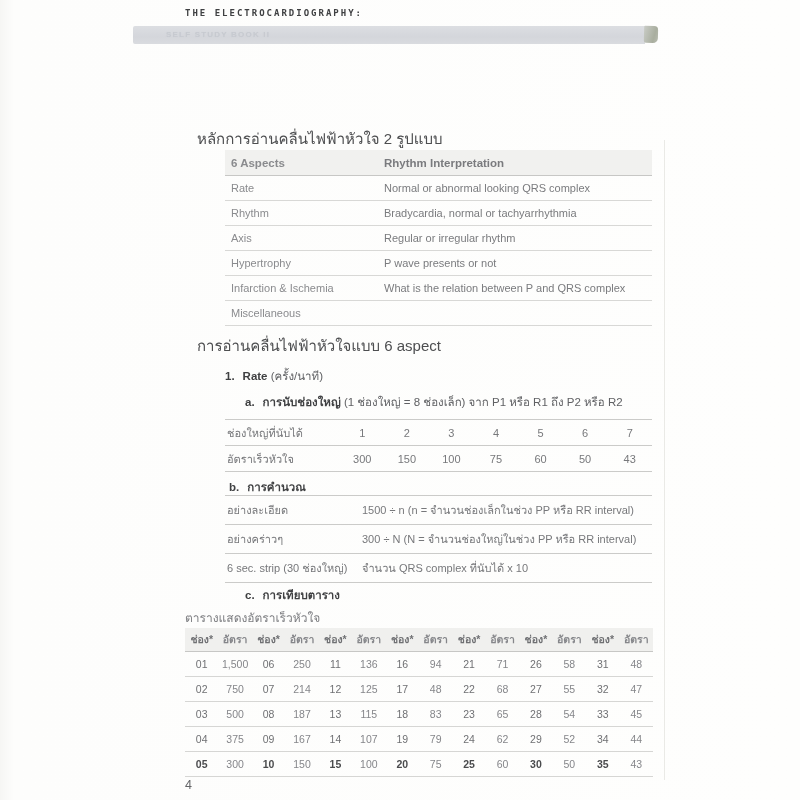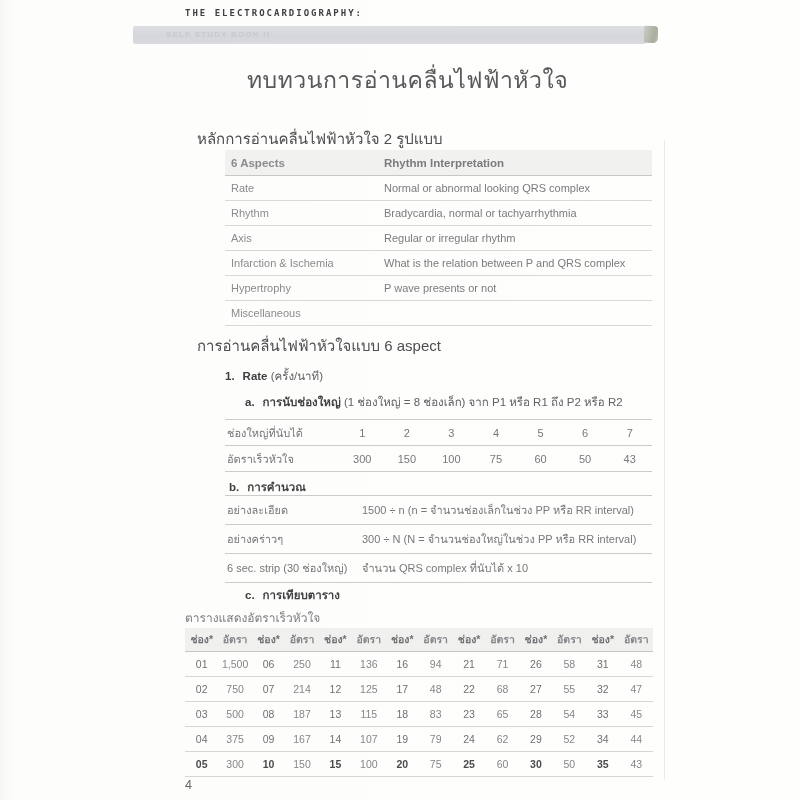--- a/index.html
+++ b/index.html
@@ -99,21 +99,20 @@
 <body>
 
 <div id="scan">
 
   <div class="book-header">THE ELECTROCARDIOGRAPHY:</div>
 
   <div class="band">
     <span class="band-text">SELF STUDY BOOK II</span>
   </div>
 
-  <div class="doc-title">ทบทวนการอ่านคลื่นไฟฟ้าหัวใจ</div>
 
   <div class="sec-heading s1">หลักการอ่านคลื่นไฟฟ้าหัวใจ 2 รูปแบบ</div>
 
   <table class="t-aspects">
     <thead>
       <tr>
         <th class="c1">6 Aspects</th>
         <th class="c2">Rhythm Interpretation</th>
       </tr>
     </thead>
@@ -124,26 +123,26 @@
         </tr>
         <tr>
           <td class="c1">Rhythm</td>
           <td class="c2">Bradycardia, normal or tachyarrhythmia</td>
         </tr>
         <tr>
           <td class="c1">Axis</td>
           <td class="c2">Regular or irregular rhythm</td>
         </tr>
         <tr>
+          <td class="c1">Hypertrophy</td>
+          <td class="c2">P wave presents or not</td>
+        </tr>
+        <tr>
           <td class="c1">Infarction &amp; Ischemia</td>
           <td class="c2">What is the relation between P and QRS complex</td>
-        </tr>
-        <tr>
-          <td class="c1">Hypertrophy</td>
-          <td class="c2">P wave presents or not</td>
         </tr>
         <tr>
           <td class="c1">Miscellaneous</td>
           <td class="c2"></td>
         </tr>
       </tbody>
   </table>
 
   <div class="sec-heading s2">การอ่านคลื่นไฟฟ้าหัวใจแบบ 6 aspect</div>
 

